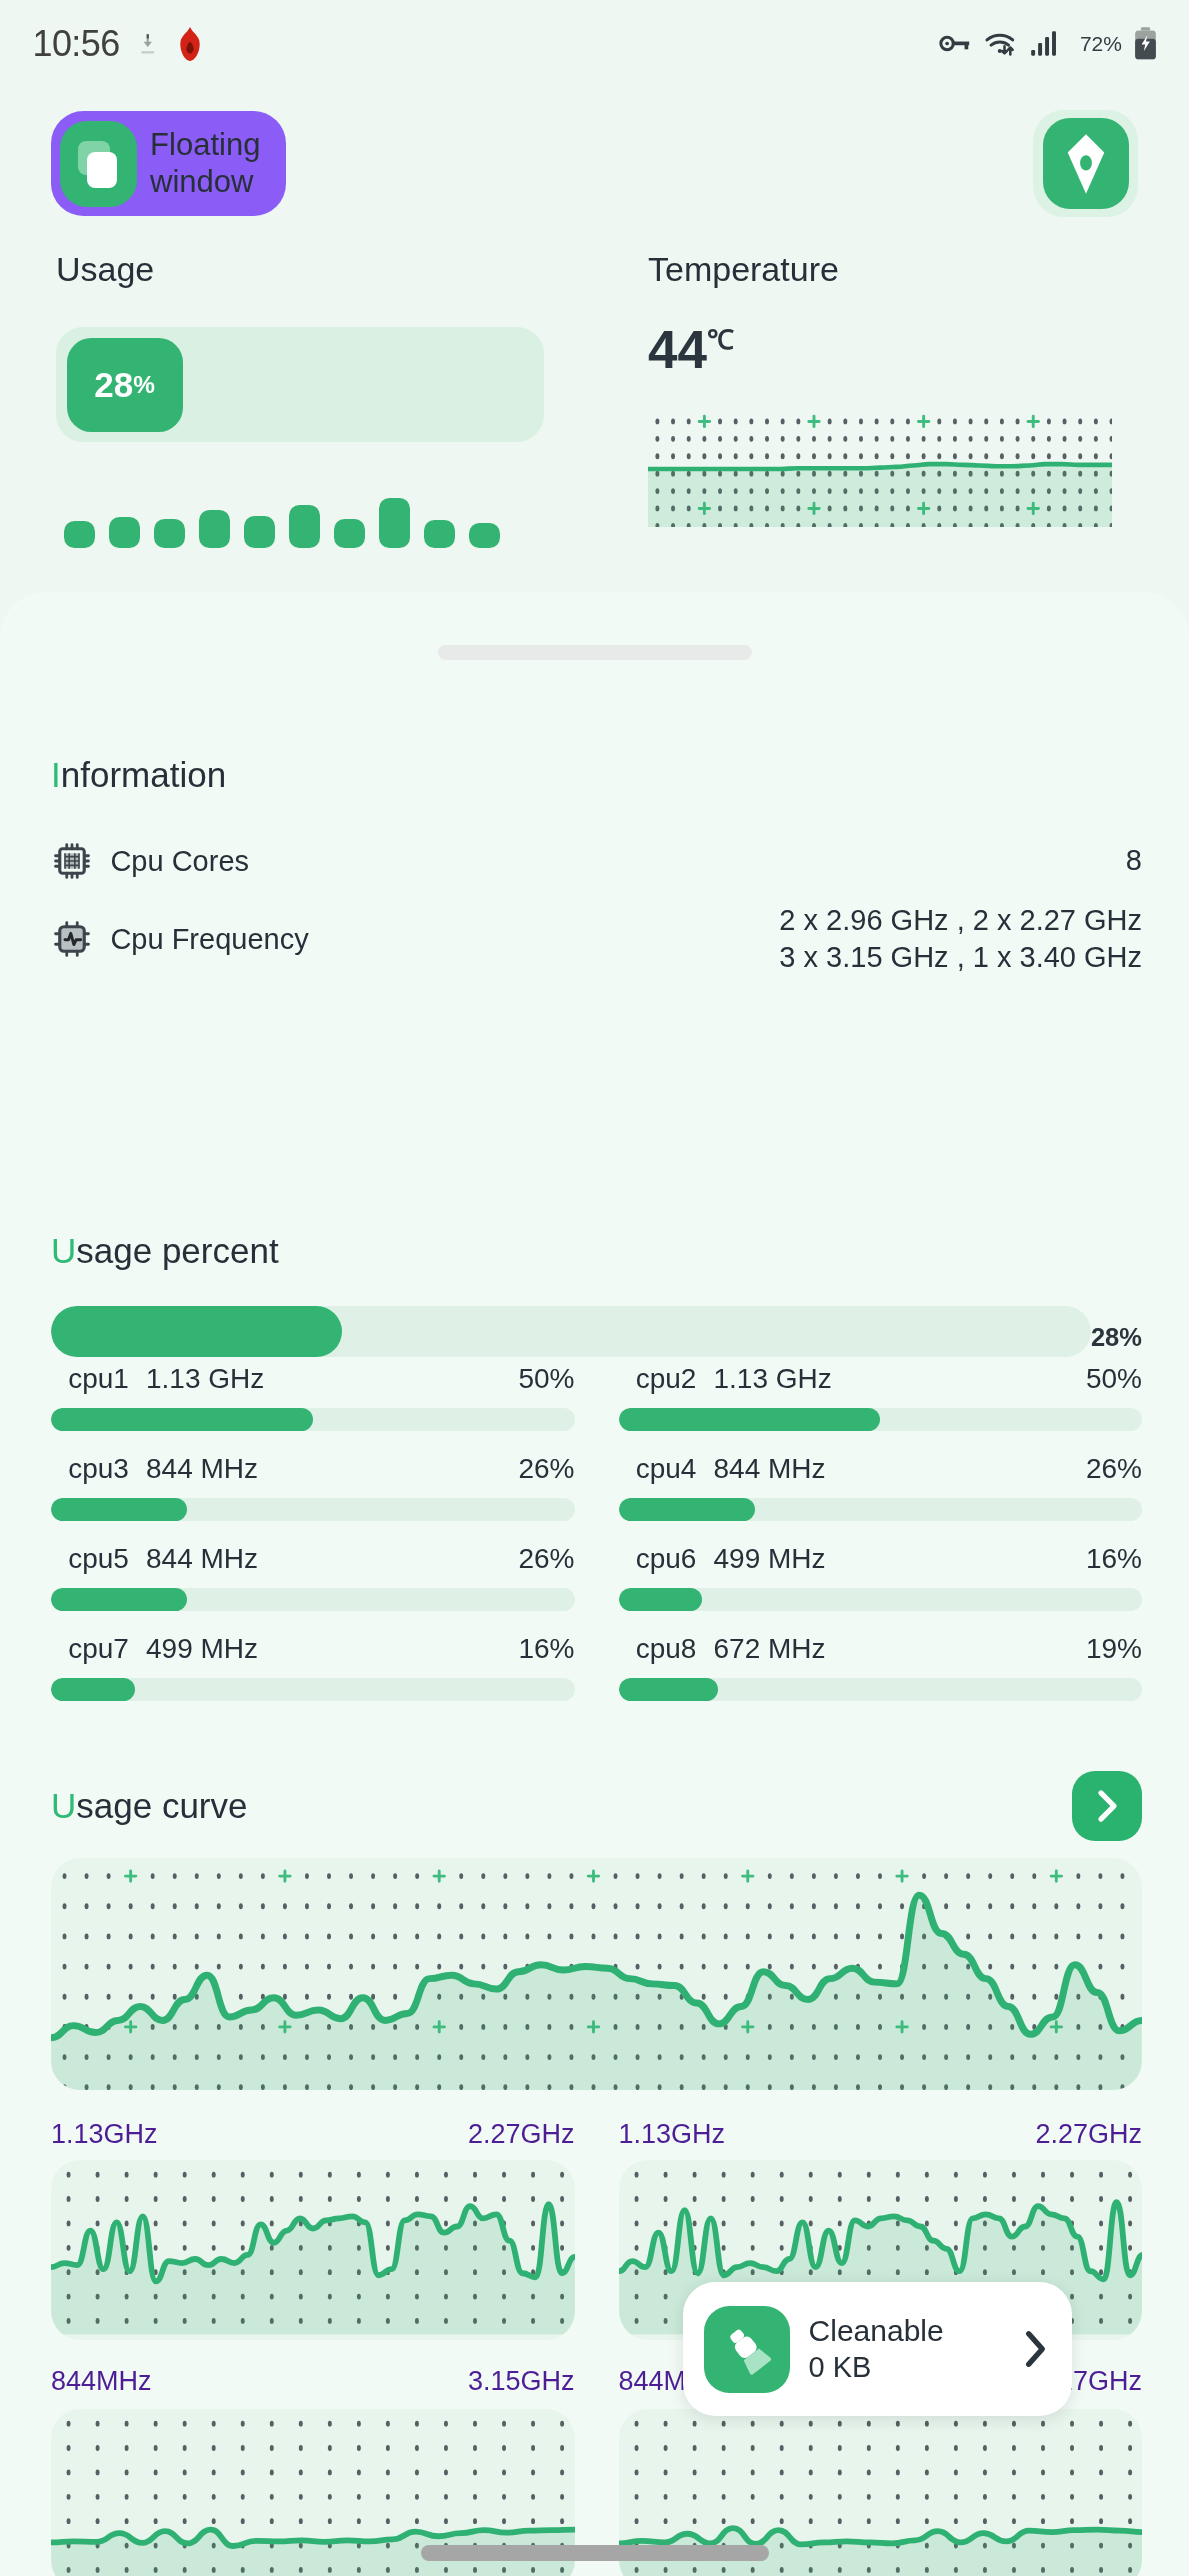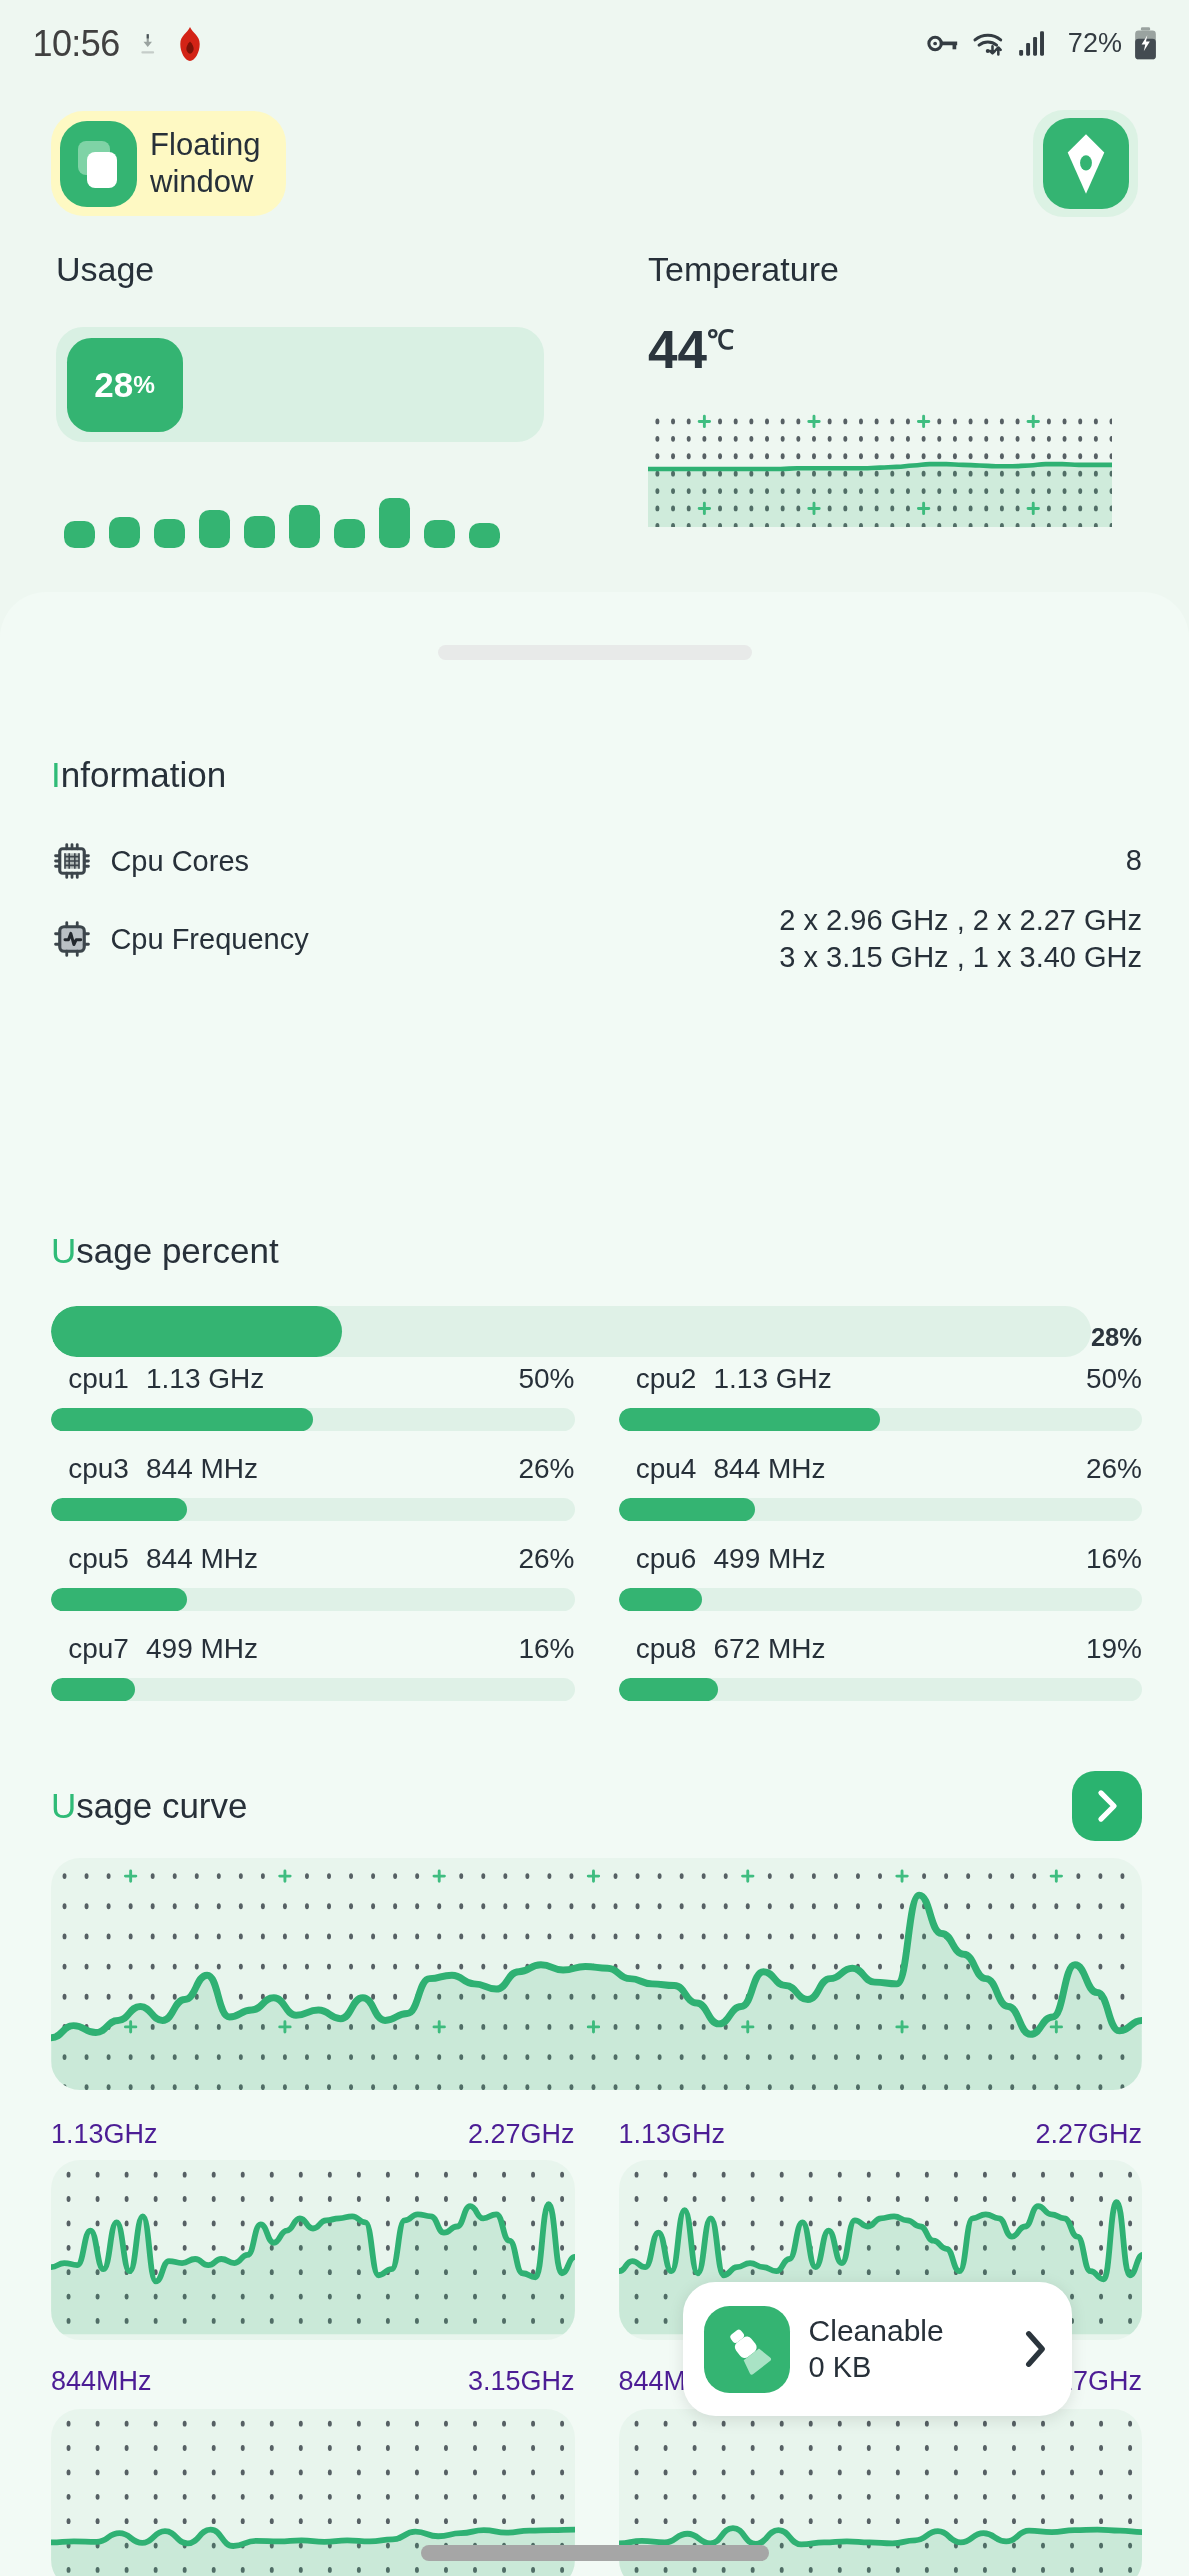--- a/index.html
+++ b/index.html
@@ -13,32 +13,32 @@
 
   
   .statusbar {
     position: absolute; top: 0; left: 0; width: 1189px; height: 87px;
     display: flex; align-items: center; justify-content: space-between;
     padding: 0 32.5px;
   }
   .sb-left { display: flex; align-items: center; gap: 15px; }
   .sb-time { font-size: 36px; color: #404040; letter-spacing: -0.6px; }
   .sb-right { display: flex; align-items: center; gap: 11.6px; }
-  .sb-batt { font-size: 27px; color: #343c42; margin-left: 9px; }
+  .sb-batt { font-size: 21px; color: #343c42; margin-left: 9px; }
   .ico { display: inline-block; line-height: 0; }
 
   
   .header {
     position: absolute; top: 102px; left: 0; width: 1189px; height: 123px;
     display: flex; align-items: center; justify-content: space-between;
     padding: 0 51px;
   }
   .float-pill {
     display: flex; align-items: center; gap: 12.8px;
-    background: #fef9c3; border-radius: 32.5px; padding: 9.3px 25.5px 9.3px 9.3px;
+    background: #8b5cf6; border-radius: 32.5px; padding: 9.3px 25.5px 9.3px 9.3px;
     height: 105px;
   }
   .float-icon {
     width: 77px; height: 86px; border-radius: 27px; background: #34b472;
     position: relative; flex: none;
   }
   .float-icon::before {
     content: ""; position: absolute; left: 17.4px; top: 20px;
     width: 32.5px; height: 34px; border-radius: 8.1px; background: #7fd3a6;
   }

